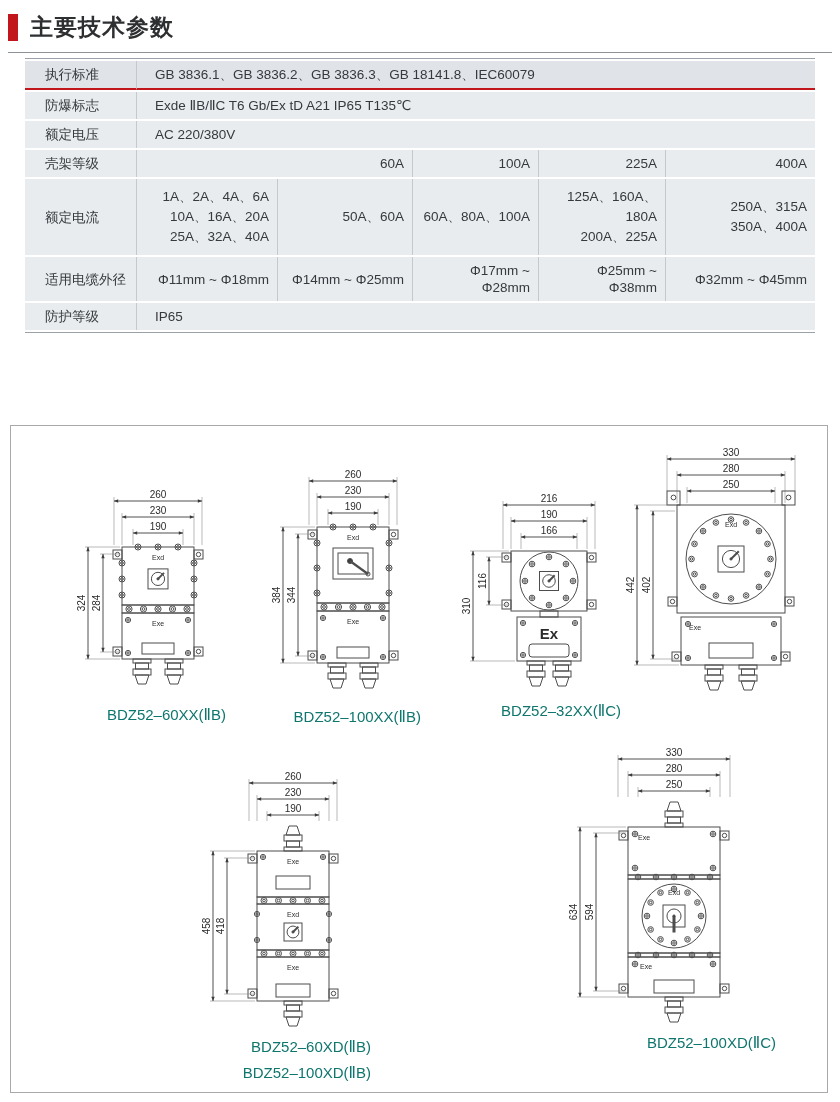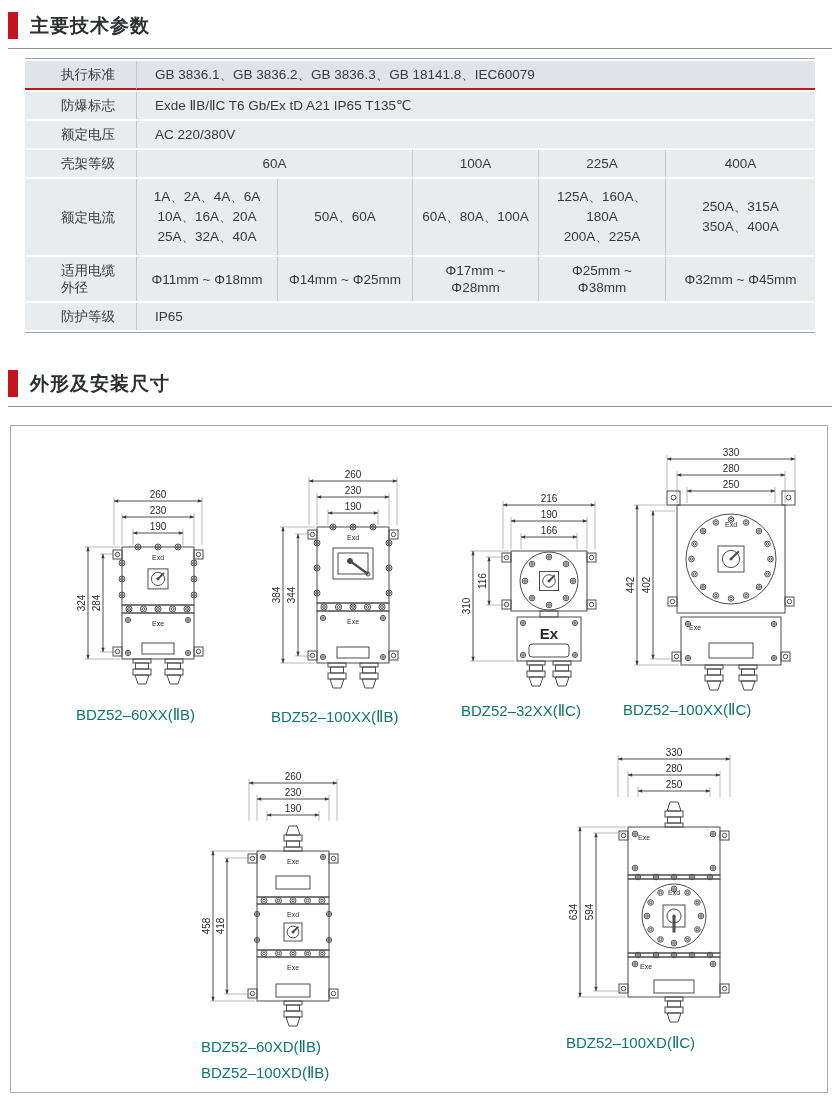--- a/index.html
+++ b/index.html
@@ -4,35 +4,35 @@
 <style>
   :root{ --accent:#c0161c; --rowbg:#e9ecef; --row1bg:#e0e4e9; --divider:#c3c9ce; --stk:#4d4d4d; }
   *{box-sizing:border-box;}
   html,body{margin:0;padding:0;background:#fff;}
   body{font-family:"Liberation Sans","DejaVu Sans",sans-serif;color:#36393d;}
   .page{position:relative;width:840px;height:1102px;background:#fff;overflow:hidden;}
 
   
   .sec-head{position:absolute;left:8px;width:824px;border-bottom:1px solid #8d9298;padding:0 0 9px 0;display:flex;align-items:center;}
   .red-bar{display:inline-block;width:10px;height:27px;background:var(--accent);margin-right:12px;}
-  .sec-title{font-size:19px;font-weight:bold;color:#2d2f31;letter-spacing:1px;}
+  .sec-title{font-size:23px;font-weight:bold;color:#2d2f31;letter-spacing:1px;}
 
   
   .spec-table{position:absolute;left:25px;top:58px;width:790px;border-collapse:separate;border-spacing:0 2px;border-top:1px solid #9aa1a8;border-bottom:1px solid #9aa1a8;font-size:13.5px;}
   .spec-table td{background:var(--rowbg);padding:5px 8px;vertical-align:middle;line-height:17px;border-right:1px solid var(--divider);}
   .spec-table td:last-child{border-right:none;}
-  .spec-table td.lbl{padding-left:36px;width:112px;}
+  .spec-table td.lbl{padding-left:20px;width:112px;}
   .spec-table tr.r1 td{background:var(--row1bg);border-bottom:2px solid var(--accent);}
-  .spec-table td.c{text-align:center;}
+  .spec-table td.c{text-align:right;}
   .spec-table td.ml{white-space:pre-line;line-height:20px;padding-top:8px;padding-bottom:8px;}
   .spec-table td.vall{padding-left:18px;}
 
   
   .fig-box{position:absolute;left:10px;top:425px;width:818px;height:668px;border:1px solid #a9a9a9;background:#fff;}
-  .fig{position:absolute;text-align:left;}
+  .fig{position:absolute;text-align:right;}
   .cap{font-size:15px;color:#0f766e;line-height:1.5;margin-top:3px;white-space:nowrap;}
   svg text{font-family:"Liberation Sans","DejaVu Sans",sans-serif;}
 </style>
 </head>
 <body>
 
 <div class="page">
 
   <div class="sec-head" style="top:12px;">
     <span class="red-bar"></span>
@@ -88,24 +88,20 @@
       <td class="c">Φ25mm ~ Φ38mm</td>
       <td class="c">Φ32mm ~ Φ45mm</td>
     </tr>
     <tr>
       <td class="lbl">防护等级</td>
       <td class="vall" colspan="5">IP65</td>
     </tr>
   </tbody>
     </table>
 
-  <div class="sec-head" style="top:370px;">
-    <span class="red-bar"></span>
-    <span class="sec-title">外形及安装尺寸</span>
-  </div>
 
   <div class="fig-box">
 
     <div class="fig" id="fig1" style="left:65px;top:63px;width:150px;">
       <svg width="150" height="208">
           <line x1="38" y1="8" x2="38" y2="56" stroke="#8a8a8a" stroke-width="0.6"></line>
           <line x1="126" y1="8" x2="126" y2="56" stroke="#8a8a8a" stroke-width="0.6"></line>
           <line x1="38" y1="12" x2="126" y2="12" stroke="#3c3c3c" stroke-width="0.9"></line>
           <polygon points="38,12 42.2,10.3 42.2,13.7" fill="#3c3c3c"></polygon>
           <polygon points="126,12 121.8,10.3 121.8,13.7" fill="#3c3c3c"></polygon>
@@ -481,21 +477,20 @@
           <polygon points="14,58 12.3,62.2 15.7,62.2" fill="#3c3c3c"></polygon>
           <polygon points="14,218 12.3,213.8 15.7,213.8" fill="#3c3c3c"></polygon>
           <text x="11" y="138" font-size="10" fill="#2b2b2b" text-anchor="middle" transform="rotate(-90 11 138)">442</text>
           <line x1="52" y1="64" x2="27" y2="64" stroke="#8a8a8a" stroke-width="0.6"></line>
           <line x1="56" y1="212" x2="27" y2="212" stroke="#8a8a8a" stroke-width="0.6"></line>
           <line x1="30" y1="64" x2="30" y2="212" stroke="#3c3c3c" stroke-width="0.9"></line>
           <polygon points="30,64 28.3,68.2 31.7,68.2" fill="#3c3c3c"></polygon>
           <polygon points="30,212 28.3,207.8 31.7,207.8" fill="#3c3c3c"></polygon>
           <text x="27" y="138" font-size="10" fill="#2b2b2b" text-anchor="middle" transform="rotate(-90 27 138)">402</text>
         </svg>
-      <div class="cap">BDZ52–100XX(ⅡC)</div>
     </div>
 
     <div class="fig" id="fig5" style="left:190px;top:345px;width:170px;">
       <svg width="170" height="258">
           <line x1="48" y1="8" x2="48" y2="50" stroke="#8a8a8a" stroke-width="0.6"></line>
           <line x1="136" y1="8" x2="136" y2="50" stroke="#8a8a8a" stroke-width="0.6"></line>
           <line x1="48" y1="12" x2="136" y2="12" stroke="#3c3c3c" stroke-width="0.9"></line>
           <polygon points="48,12 52.2,10.3 52.2,13.7" fill="#3c3c3c"></polygon>
           <polygon points="136,12 131.8,10.3 131.8,13.7" fill="#3c3c3c"></polygon>
           <text x="92" y="9" font-size="10" fill="#2b2b2b" text-anchor="middle">260</text>

